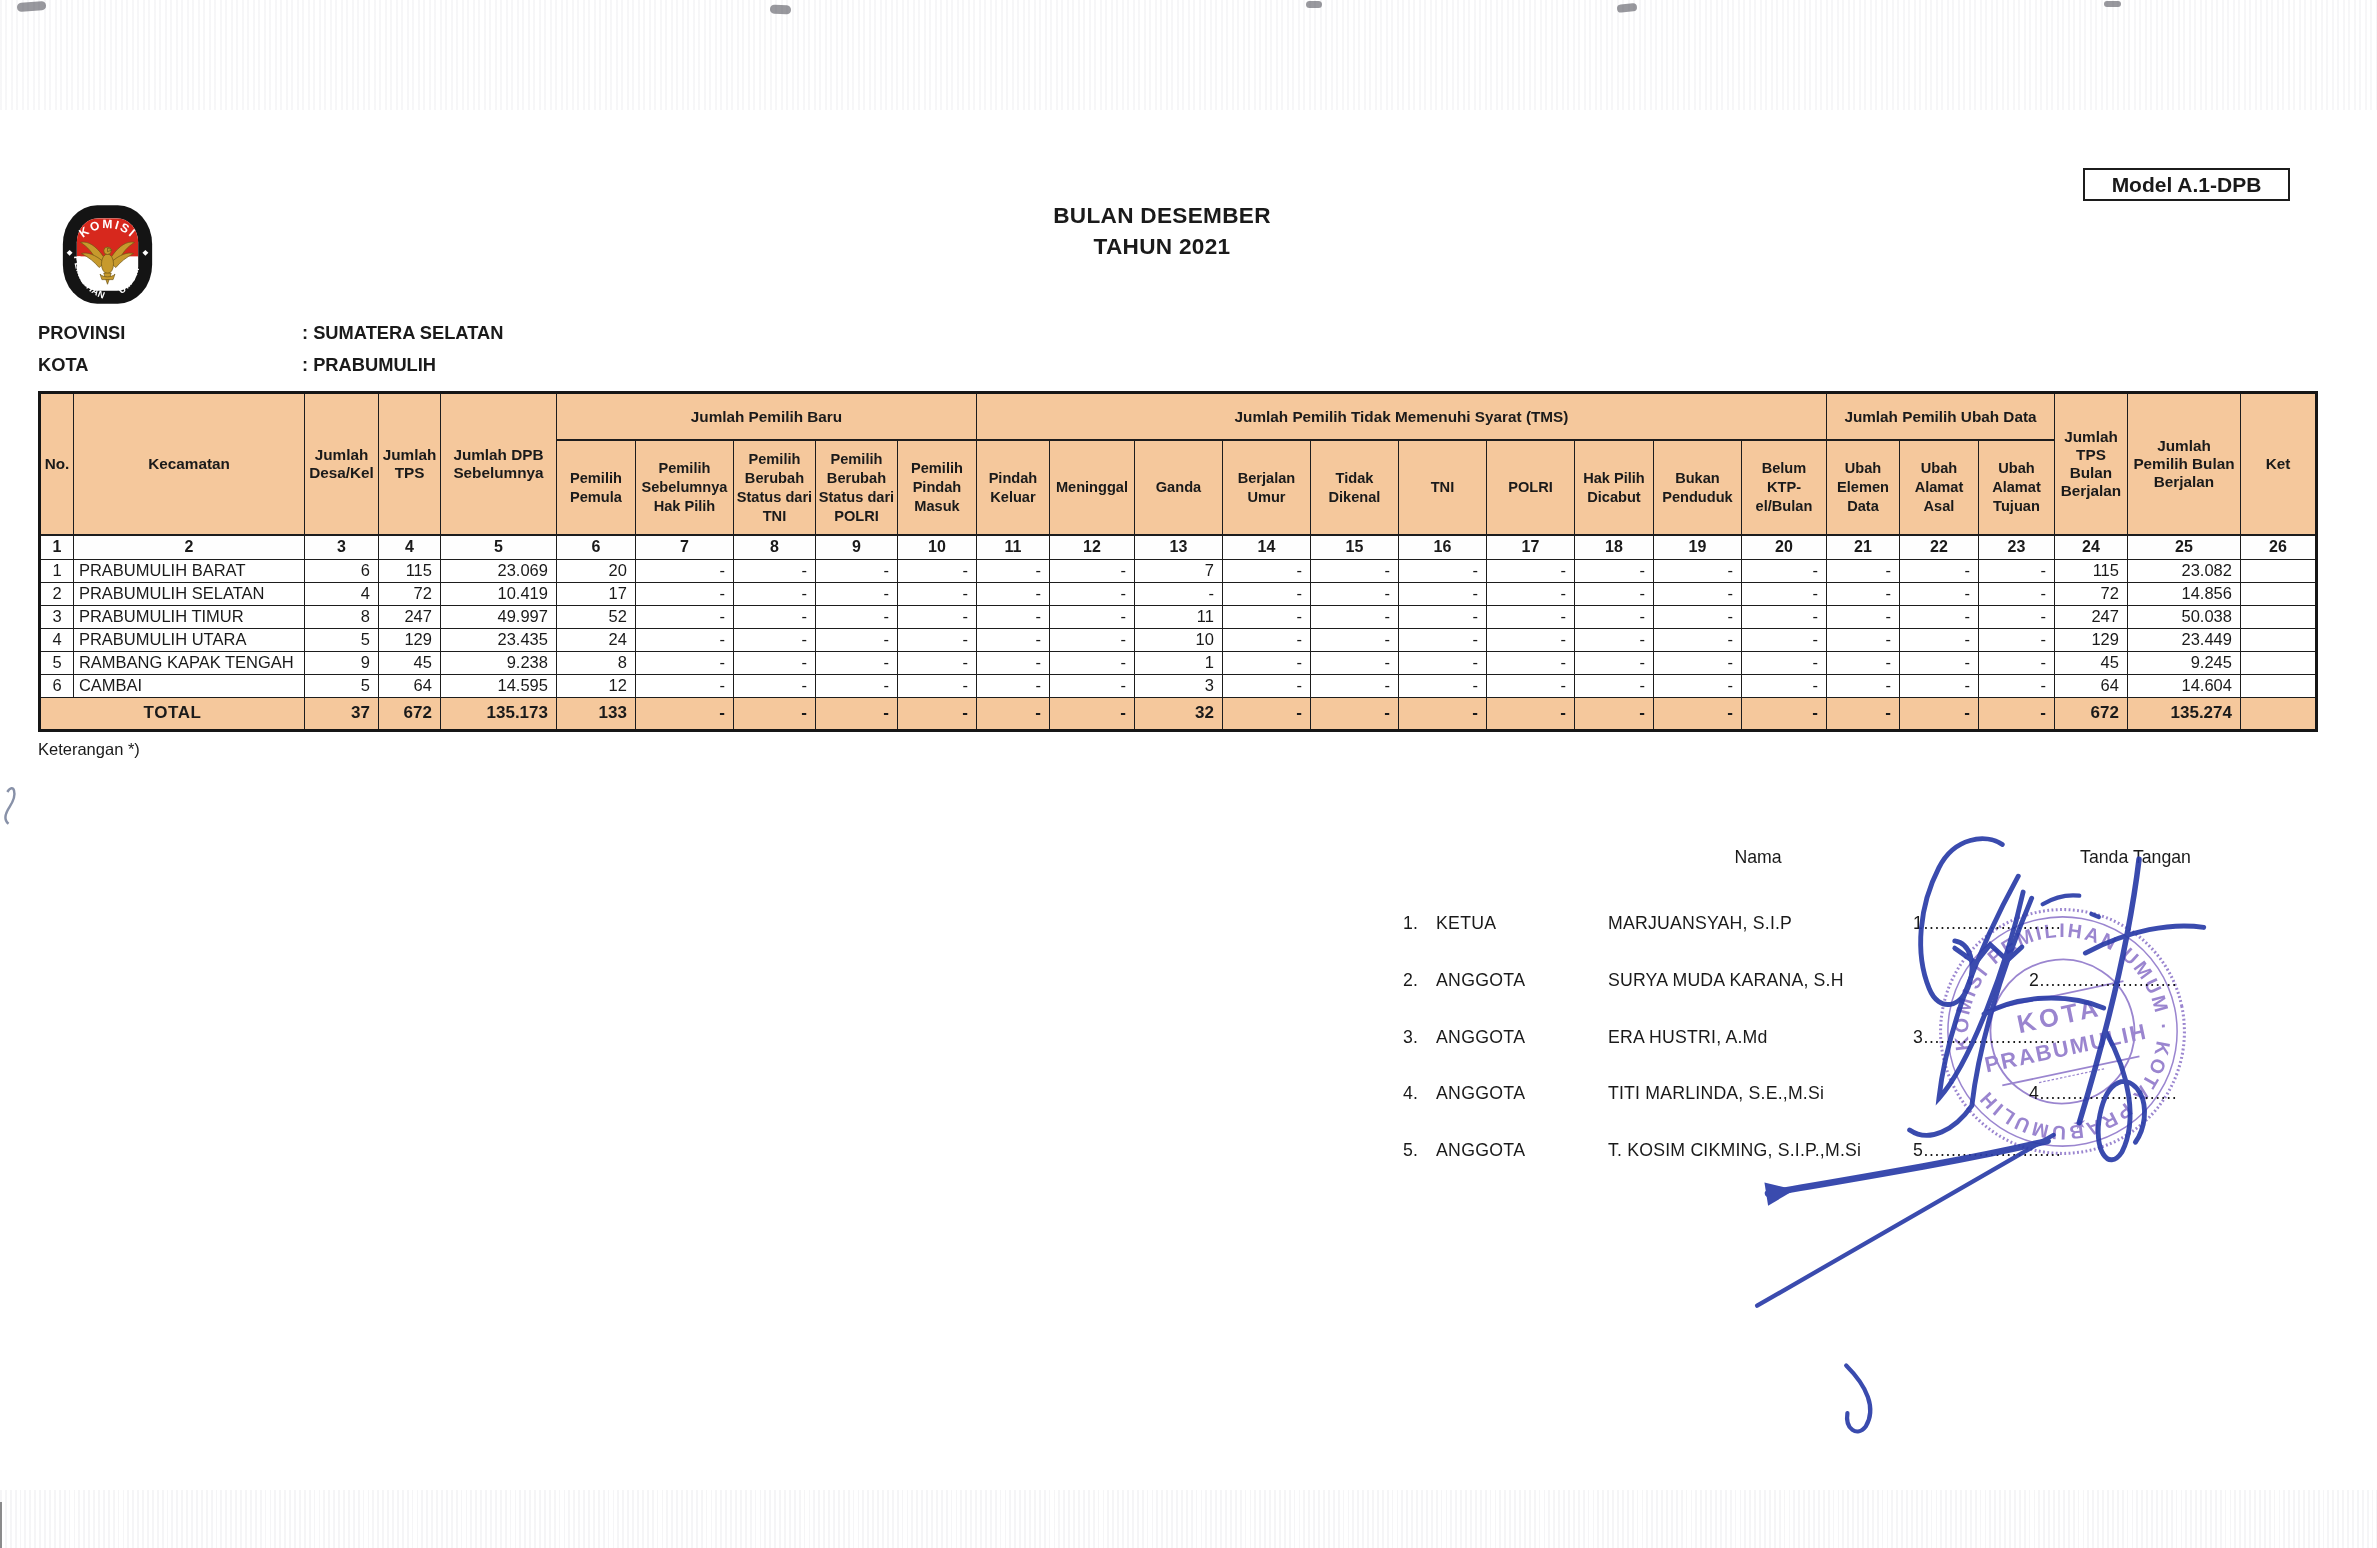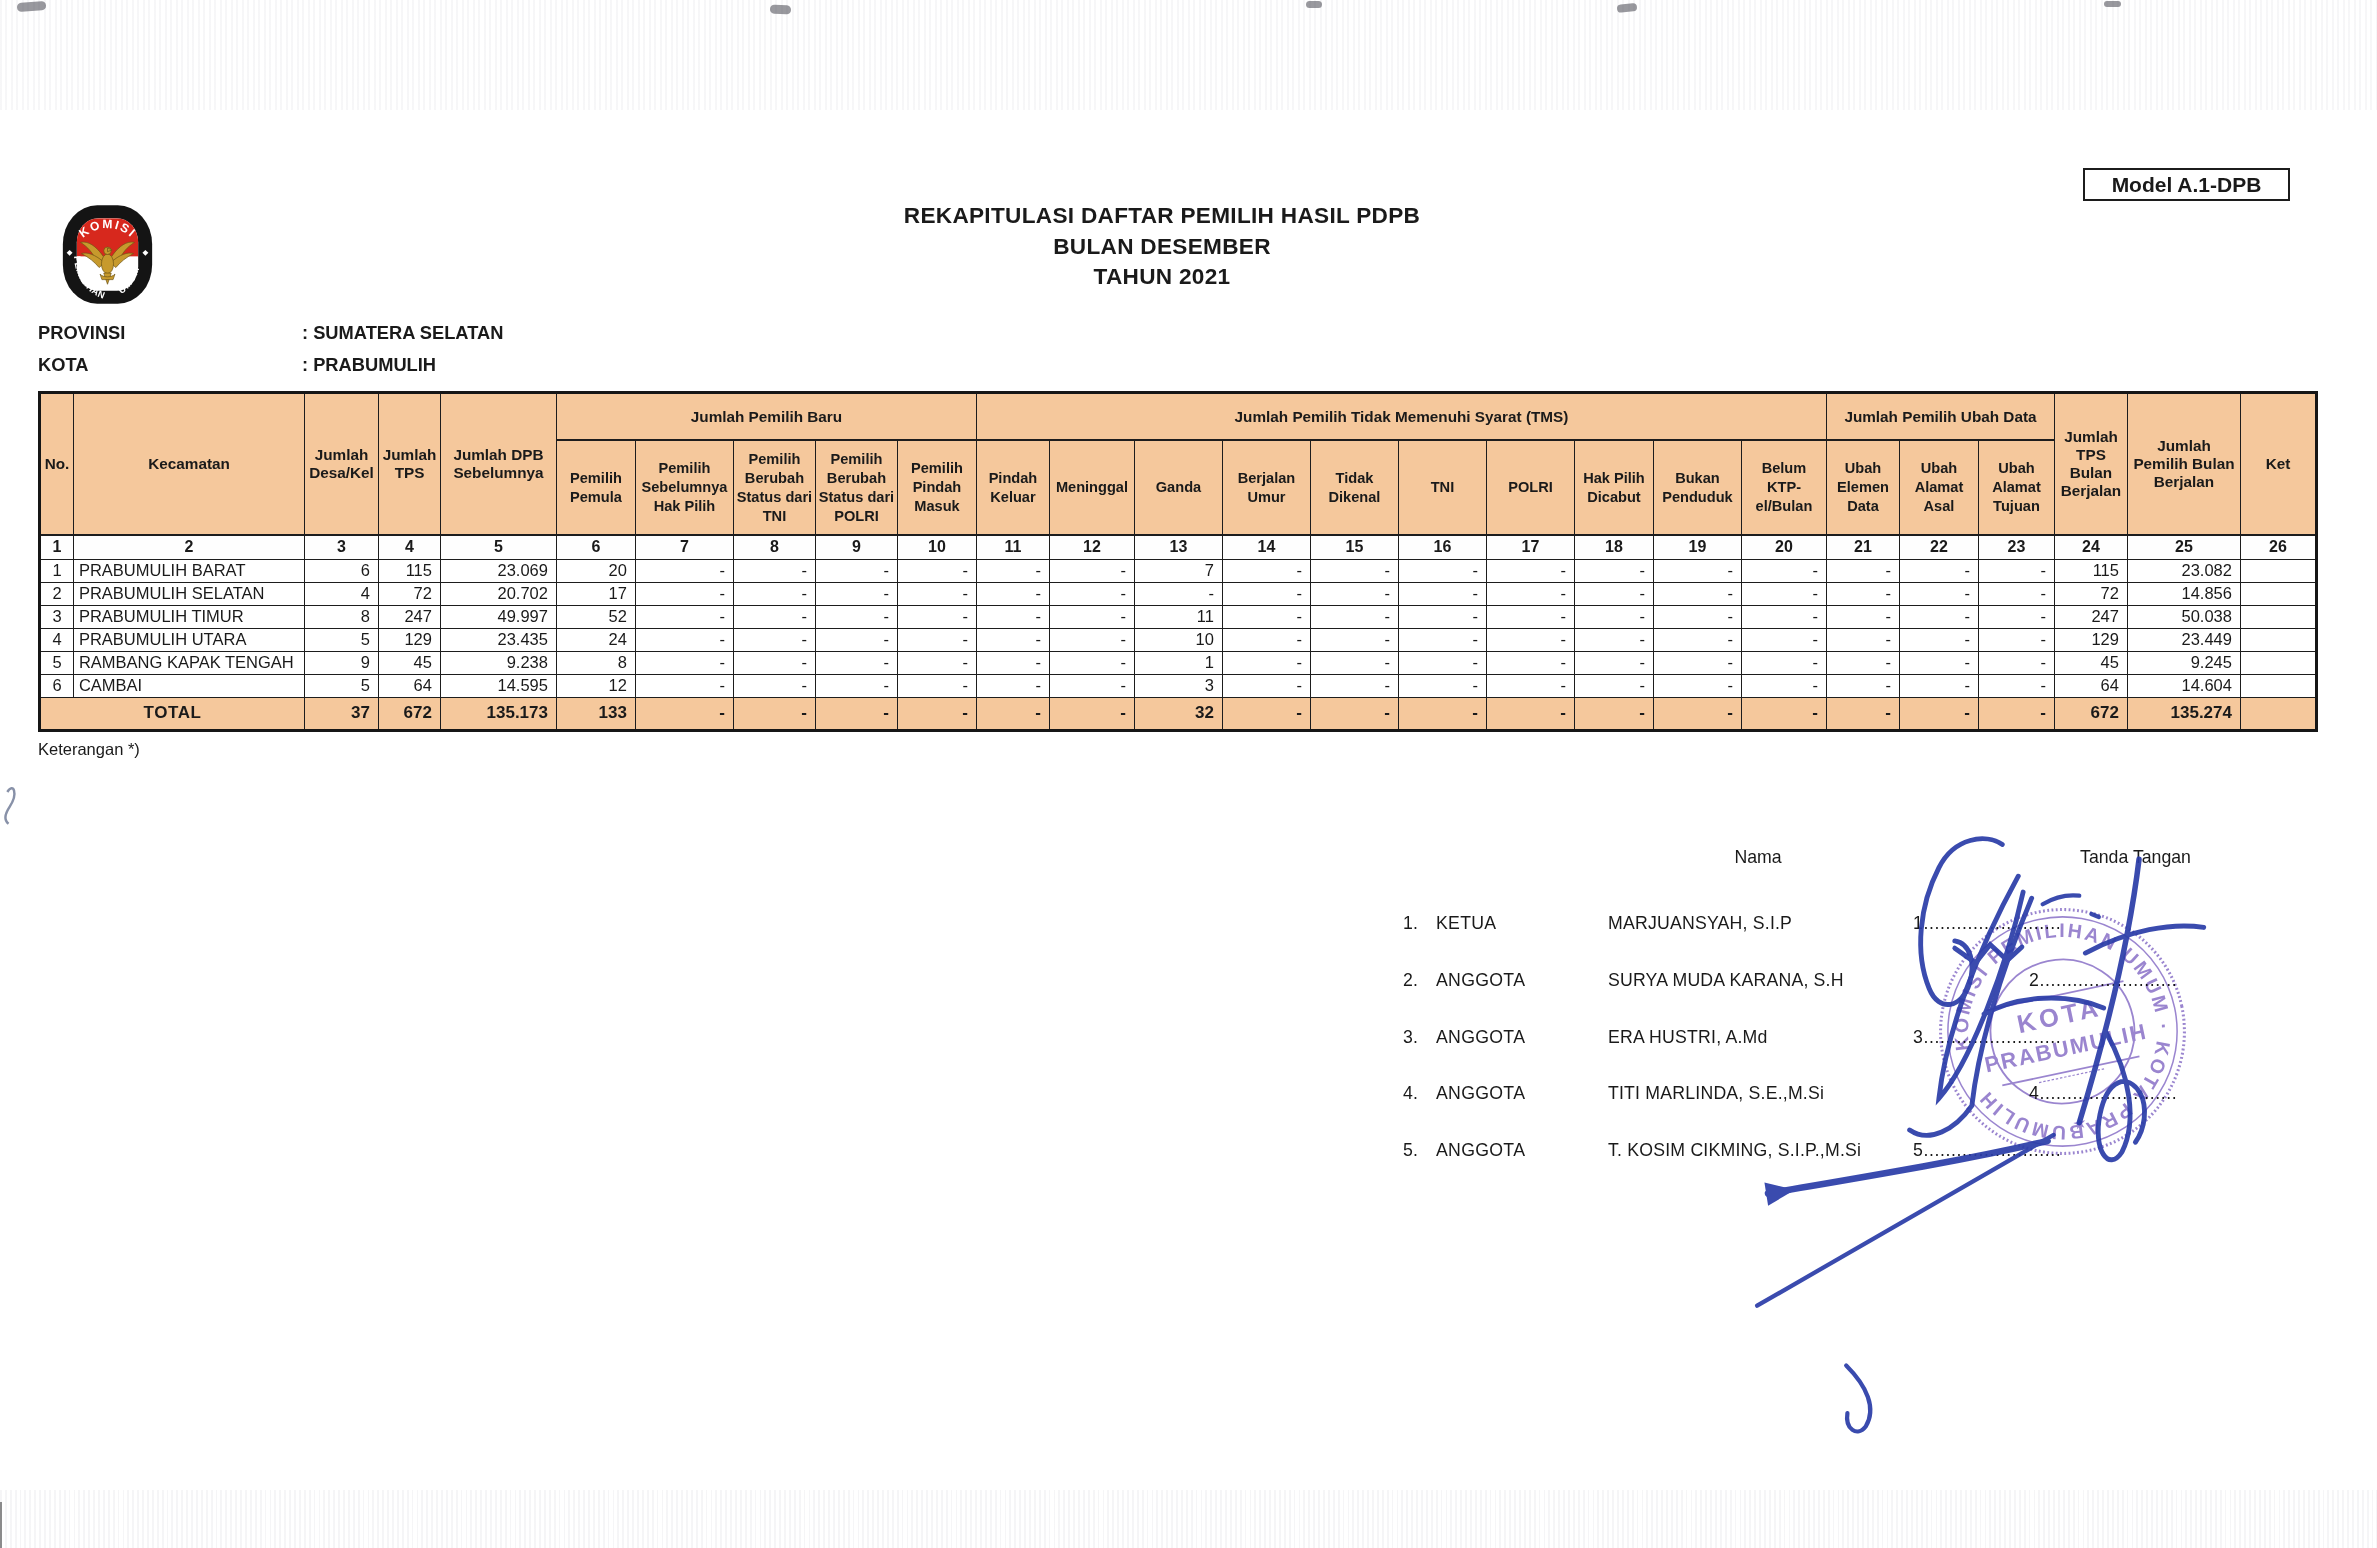--- a/index.html
+++ b/index.html
@@ -111,21 +111,20 @@
       <textPath href="#arcBL" startOffset="50%" text-anchor="middle">PEMILIHAN</textPath>
     </text>
     <text font-size="20" font-weight="bold" fill="#ffffff" letter-spacing="2">
       <textPath href="#arcBR" startOffset="50%" text-anchor="middle">UMUM</textPath>
     </text>
     <rect x="14" y="102" width="9" height="9" fill="#ffffff" transform="rotate(45 18.5 106.5)"></rect>
     <rect x="177" y="102" width="9" height="9" fill="#ffffff" transform="rotate(45 181.5 106.5)"></rect>
   </svg>
 
   <div class="title">
-    <div>REKAPITULASI DAFTAR PEMILIH HASIL PDPB</div>
     <div>BULAN DESEMBER</div>
     <div>TAHUN 2021</div>
   </div>
 
   <div class="meta">
     <div class="meta-row">
       <span class="meta-label">PROVINSI</span>
       <span>: SUMATERA SELATAN</span>
     </div>
     <div class="meta-row">
@@ -253,21 +252,21 @@
           <td class="c-num">-</td>
           <td class="c-num">115</td>
           <td class="c-num">23.082</td>
           <td class="c-num"></td>
         </tr>
         <tr>
           <td class="c-no">2</td>
           <td class="c-kec">PRABUMULIH SELATAN</td>
           <td class="c-num">4</td>
           <td class="c-num">72</td>
-          <td class="c-num">20.702</td>
+          <td class="c-num">10.419</td>
           <td class="c-num">17</td>
           <td class="c-num">-</td>
           <td class="c-num">-</td>
           <td class="c-num">-</td>
           <td class="c-num">-</td>
           <td class="c-num">-</td>
           <td class="c-num">-</td>
           <td class="c-num">-</td>
           <td class="c-num">-</td>
           <td class="c-num">-</td>

